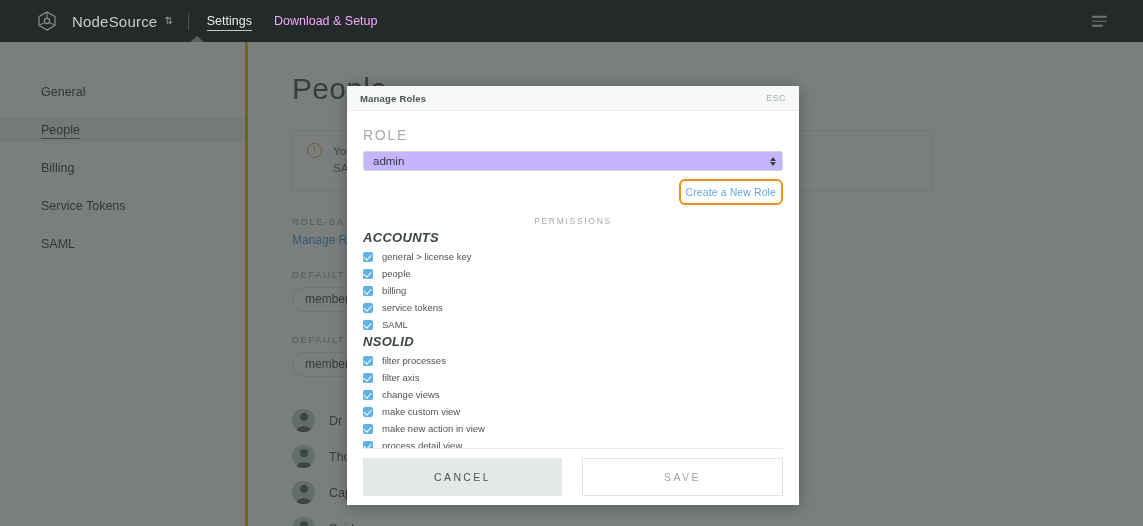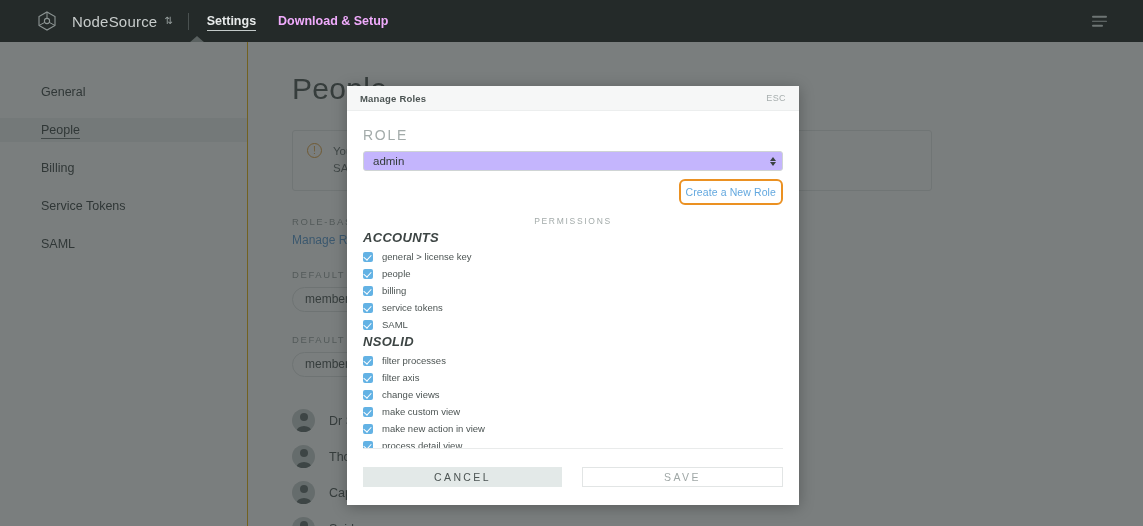--- a/index.html
+++ b/index.html
@@ -19,21 +19,21 @@
   }
   .brand-logo {
     margin-left: 36px; width: 22px; height: 22px;
     display: flex; align-items: center; justify-content: center;
   }
   .brand-name {
     margin-left: 14px; color: #c8cdcc; font-size: 15px; letter-spacing: .2px;
   }
   .brand-caret { margin-left: 7px; color: #9aa3a2; font-size: 10px; line-height: 1; }
   .nav-divider { margin-left: 15px; width: 1px; height: 17px; background: #4a5150; }
-  .nav-links { display: flex; align-items: center; margin-left: 18px; gap: 22px; font-weight: bold; }
+  .nav-links { display: flex; align-items: center; margin-left: 18px; gap: 22px; }
   .nav-link { font-size: 12.5px; color: #f0abfc; position: relative; padding: 2px 0; }
   .nav-link.active { color: #e7eaea; border-bottom: 1px solid #c3c9c8; }
   .nav-caret-marker {
     position: absolute; left: 189px; bottom: -1px;
     width: 0; height: 0;
     border-left: 8px solid transparent; border-right: 8px solid transparent;
     border-bottom: 7px solid #5a6160;
   }
   .hamburger {
     position: absolute; right: 36px; top: 50%; transform: translateY(-50%);
@@ -41,21 +41,21 @@
   }
   .hamburger i { display: block; height: 1.5px; background: #6e7574; border-radius: 1px; }
   .hamburger i:nth-child(1) { width: 15px; }
   .hamburger i:nth-child(2) { width: 15px; }
   .hamburger i:nth-child(3) { width: 11px; }
 
   
   .page-body { position: absolute; left: 0; top: 42px; width: 1143px; height: 484px; background: #fff; }
   .sidebar {
     position: absolute; left: 0; top: 0; width: 248px; height: 484px;
-    background: #fff; border-right: 1px solid #eab308;
+    background: #fff; border-right: 3px solid #eab308;
     padding-top: 38px;
   }
   .side-item {
     height: 24px; line-height: 24px; padding-left: 41px;
     font-size: 12.5px; color: #3d4544; margin-bottom: 14px;
   }
   .side-item.active { background: #eef1f1; }
   .side-item.active span { border-bottom: 1px solid #6a7271; padding-bottom: 1px; }
 
   .content { position: absolute; left: 248px; top: 0; width: 895px; height: 484px; padding: 30px 44px; }
@@ -146,21 +146,21 @@
     content: ""; position: absolute; left: 2px; top: 1.5px;
     width: 4px; height: 6px; border: solid #fff; border-width: 0 1.4px 1.4px 0;
     transform: rotate(42deg);
   }
   .check-label { font-size: 9.5px; color: #4c5453; }
 
   .modal-divider { position: absolute; left: 16px; right: 16px; bottom: 0; height: 1px; background: #e9ebeb; }
 
   .modal-foot { height: 56px; display: flex; align-items: center; gap: 20px; padding: 0 16px; }
   .btn {
-    flex: 1; height: 20px; display: flex; align-items: center; justify-content: center;
+    flex: 1; height: 38px; display: flex; align-items: center; justify-content: center;
     font-size: 10.5px; letter-spacing: 2.4px;
   }
   .btn-cancel { background: #e3e9e8; color: #4c5453; }
   .btn-save { background: #fff; border: 1px solid #e2e5e5; color: #a0a8a7; }
 </style>
 </head>
 <body>
 
 <div id="root">
 

